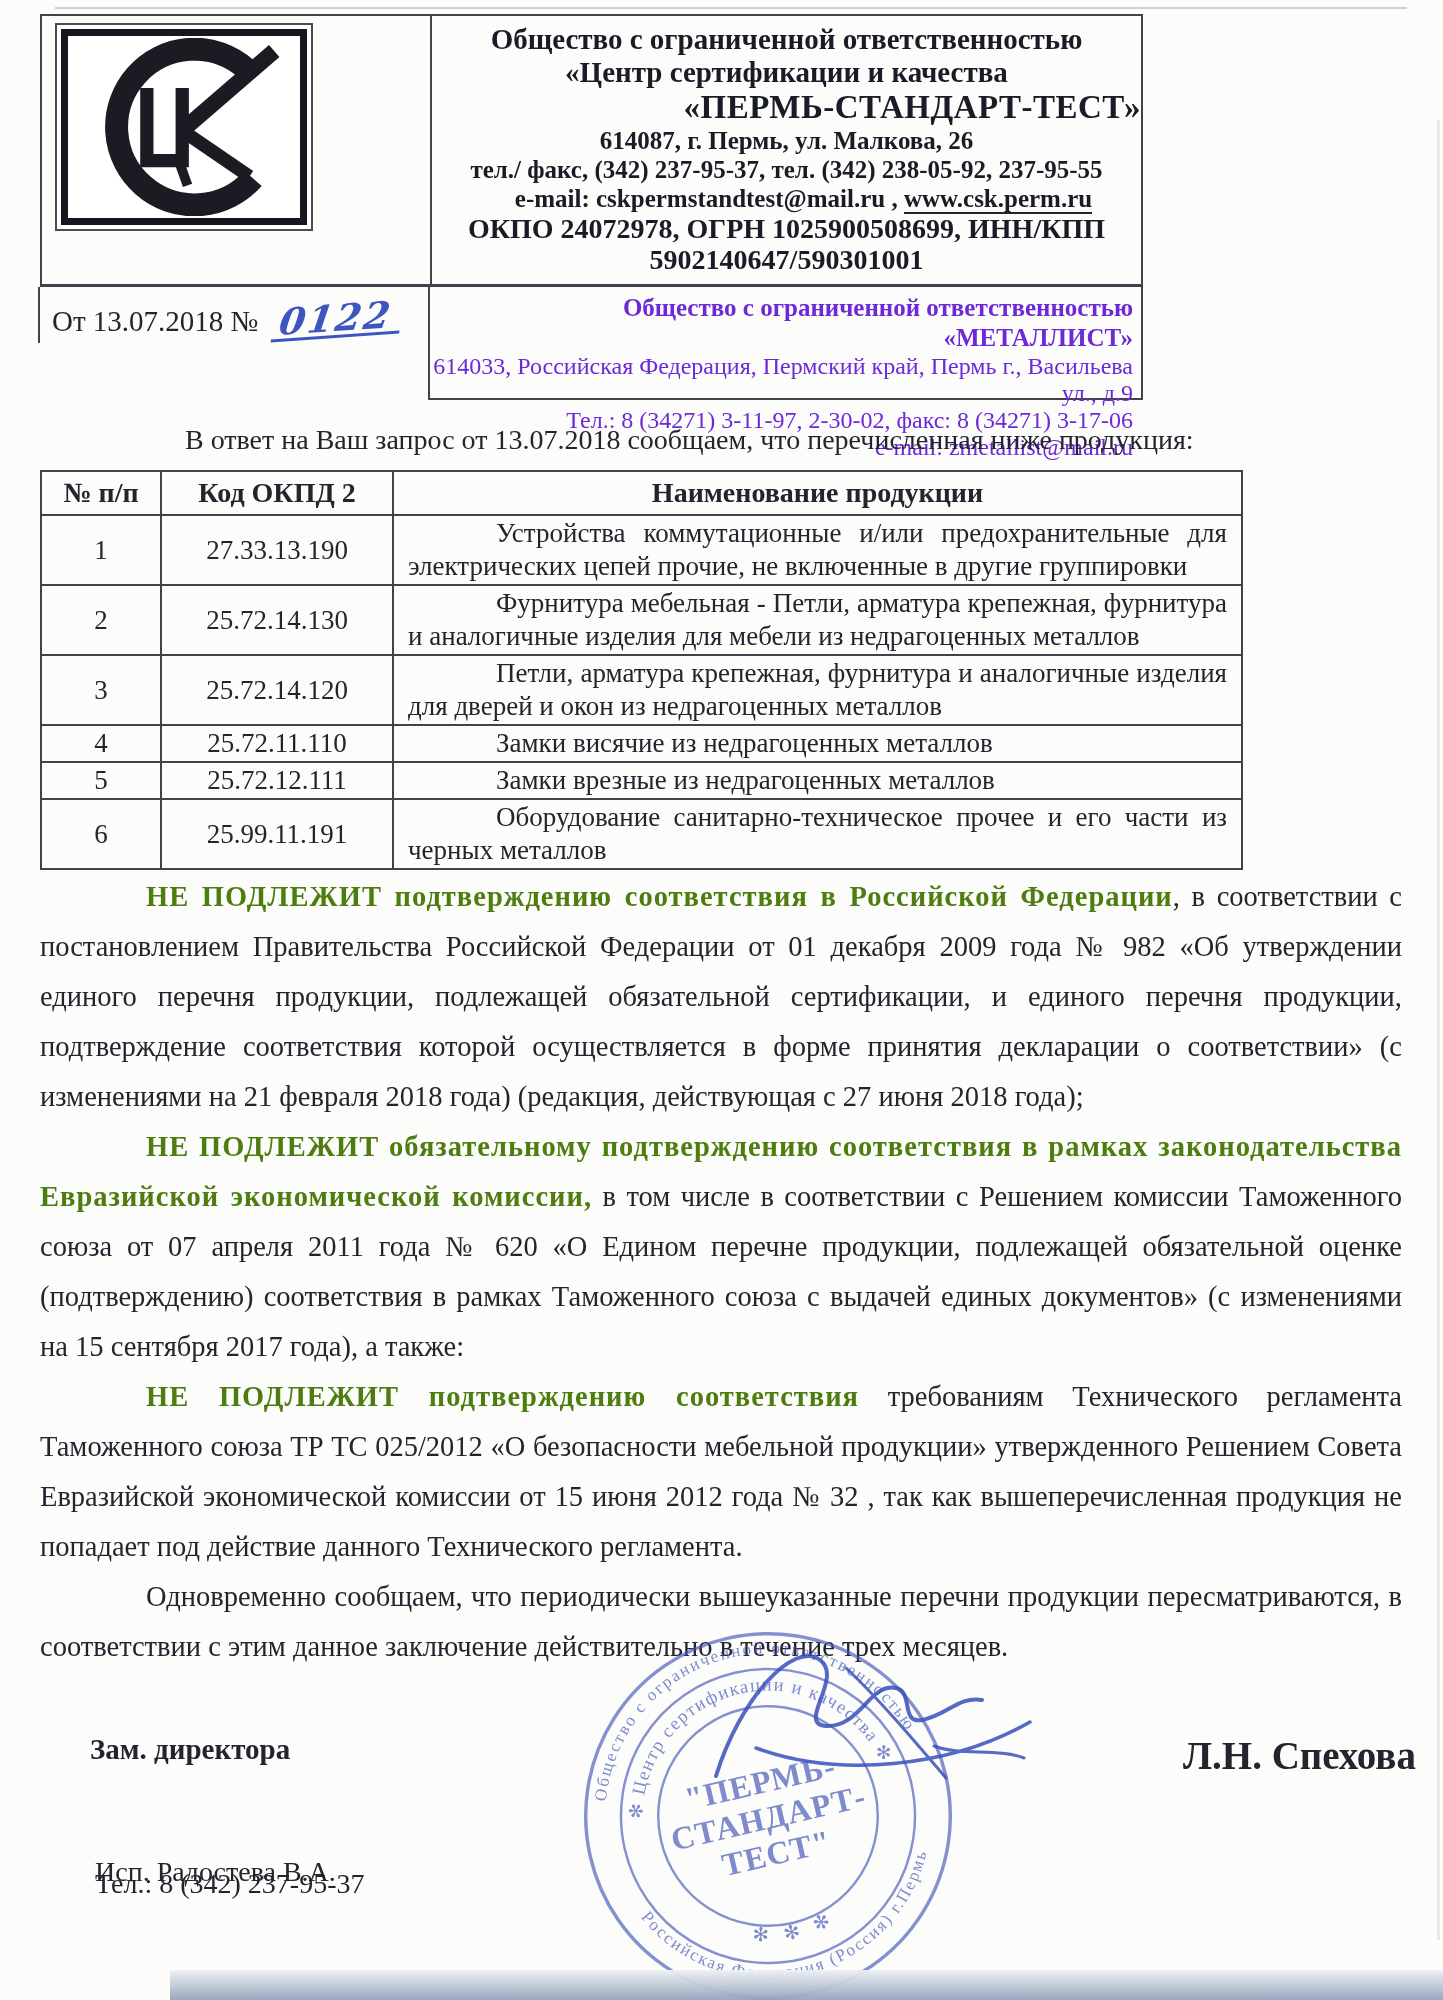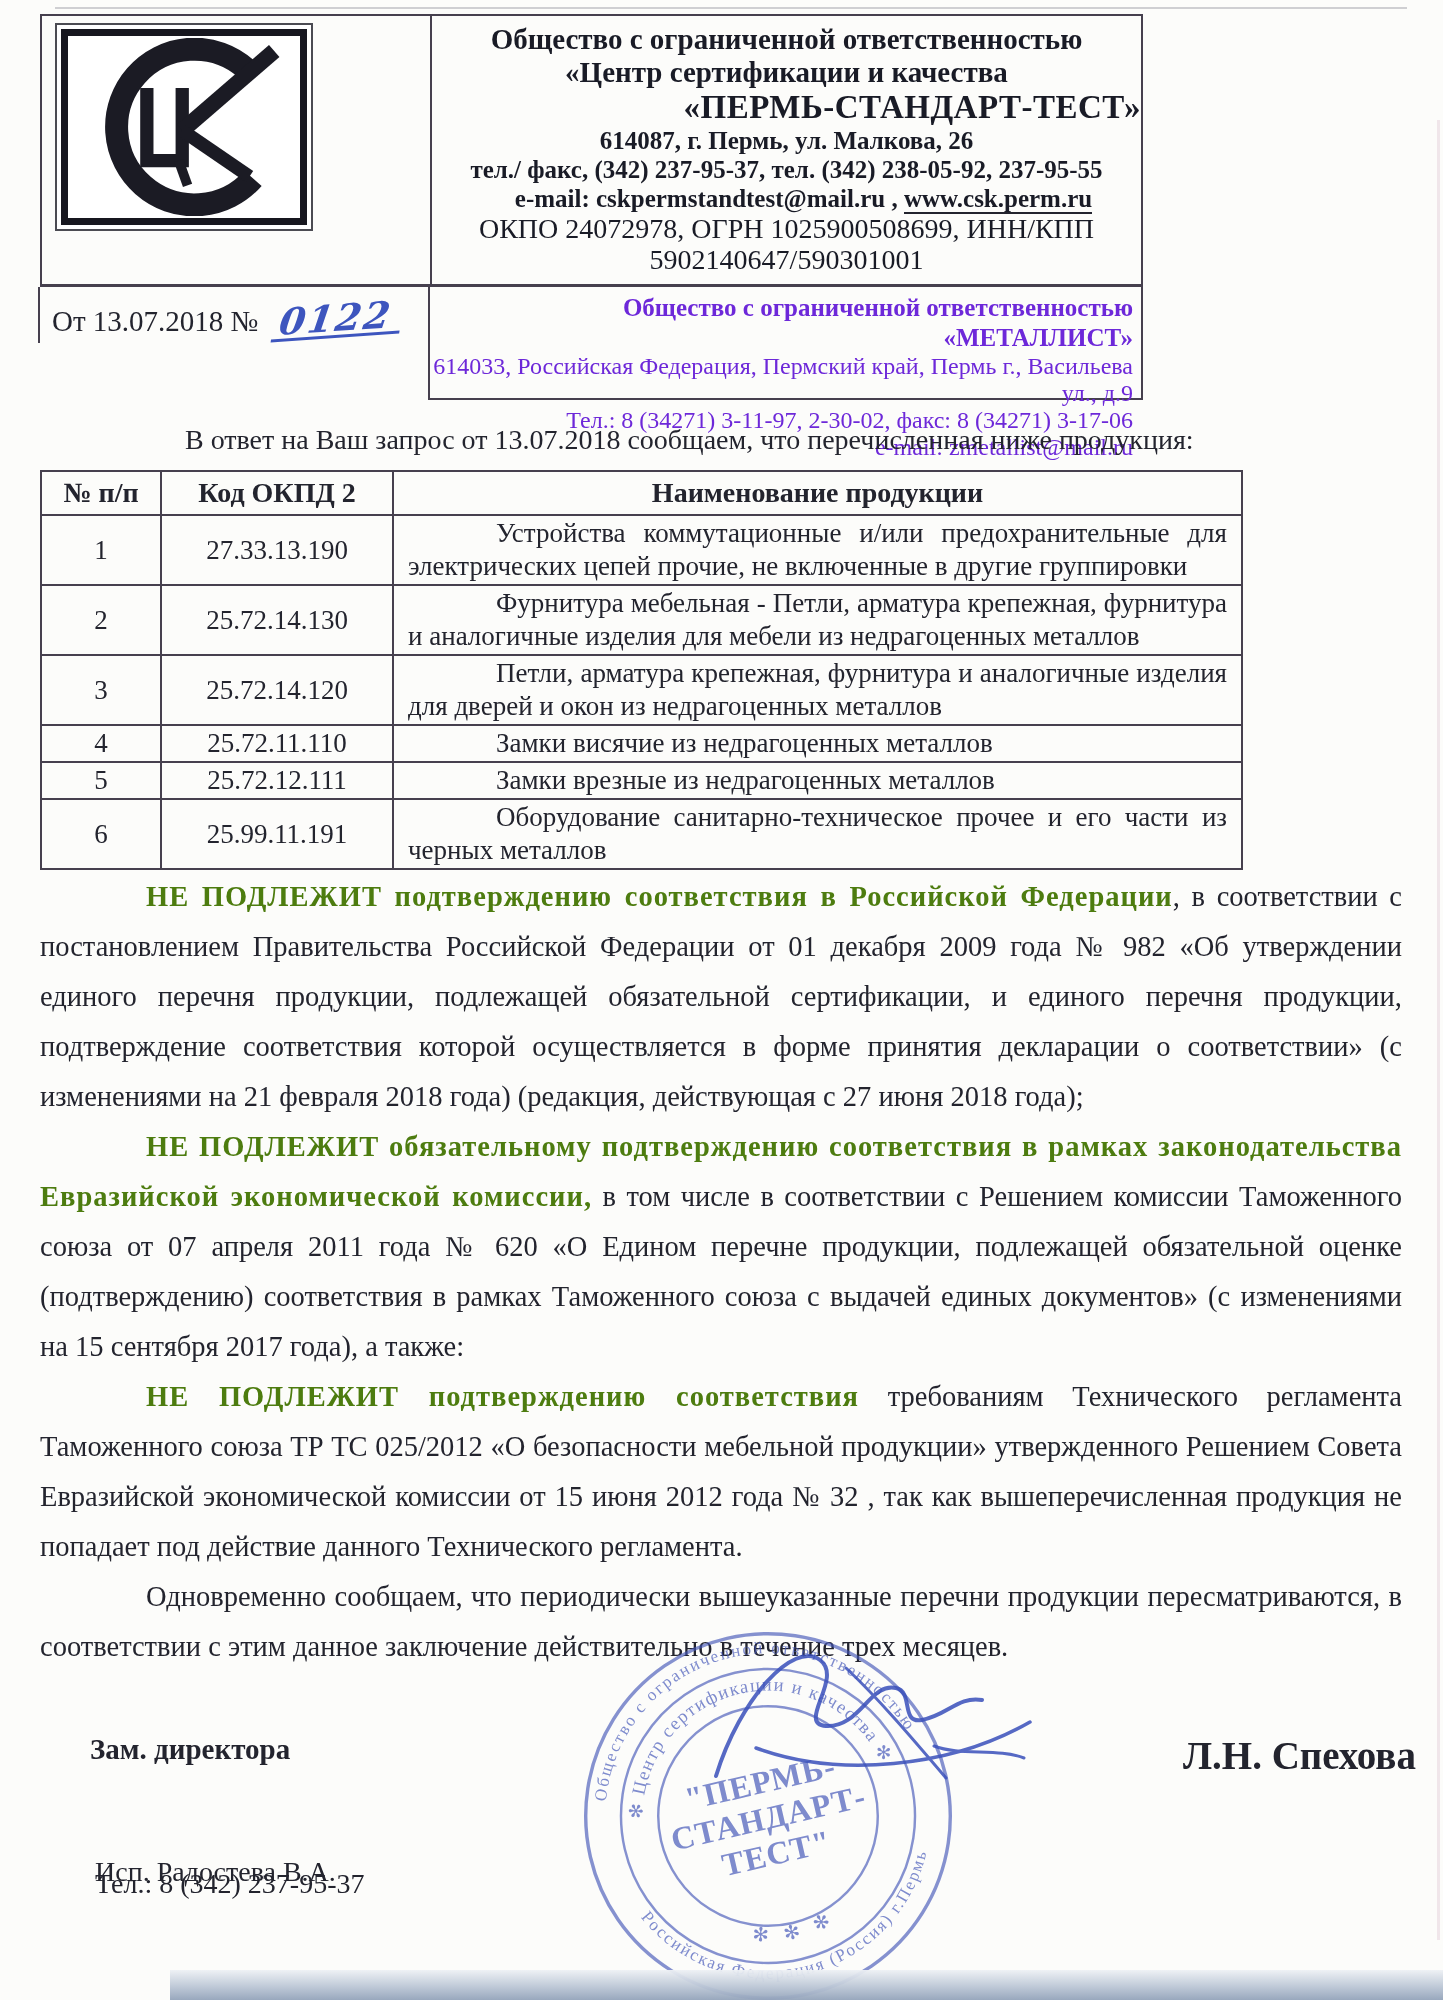--- a/index.html
+++ b/index.html
@@ -25,21 +25,21 @@
   .logo-frame-outer { width:258px; height:208px; border:2px solid #4b4b52; padding:4px; background:#fff; }
   .logo-frame-inner { width:100%; height:100%; border:7px solid #17171f; background:#fff;
                       display:flex; align-items:center; justify-content:center; }
   .lh-cell-company { flex:1; text-align:center; padding-top:7px; color:#191b26; }
   .org1 { font-size:29px; font-weight:bold; line-height:33px; }
   .org2 { font-size:29px; font-weight:bold; line-height:33px; }
   .org3 { font-size:33px; font-weight:bold; line-height:37px; letter-spacing:.5px;text-align:right; }
   .lh-addr, .lh-phones { font-size:25px; font-weight:bold; line-height:29px; }
   .lh-email { font-size:25px; font-weight:bold; line-height:29px;padding-left:34px; }
   .lh-email .site { border-bottom:2px solid #23242e; }
-  .lh-codes { font-size:28px; font-weight:normal; line-height:31px; }
+  .lh-codes { font-size:28px; font-weight:bold; line-height:31px; }
 
   .lh-row-bottom { height:113px; }
   .lh-cell-ref { width:390px; border-right:2px solid var(--bd,#46404e); position:relative;
                  padding:14px 0 0 12px; font-size:29px; }
   .lh-cell-ref::before { content:""; position:absolute; left:-2px; top:0; height:56px;
                          border-left:2px solid var(--bd,#46404e); }
   .handwritten { display:inline-block; font-family:"DejaVu Serif", serif; font-style:italic;
                  font-weight:600; font-size:37px; color:var(--blue,#3d55be);
                  transform:skewX(-12deg) rotate(-4deg); border-bottom:3px solid var(--blue,#3d55be);
                  padding:0 10px 0 6px; margin-left:16px; letter-spacing:2px; line-height:34px; }

